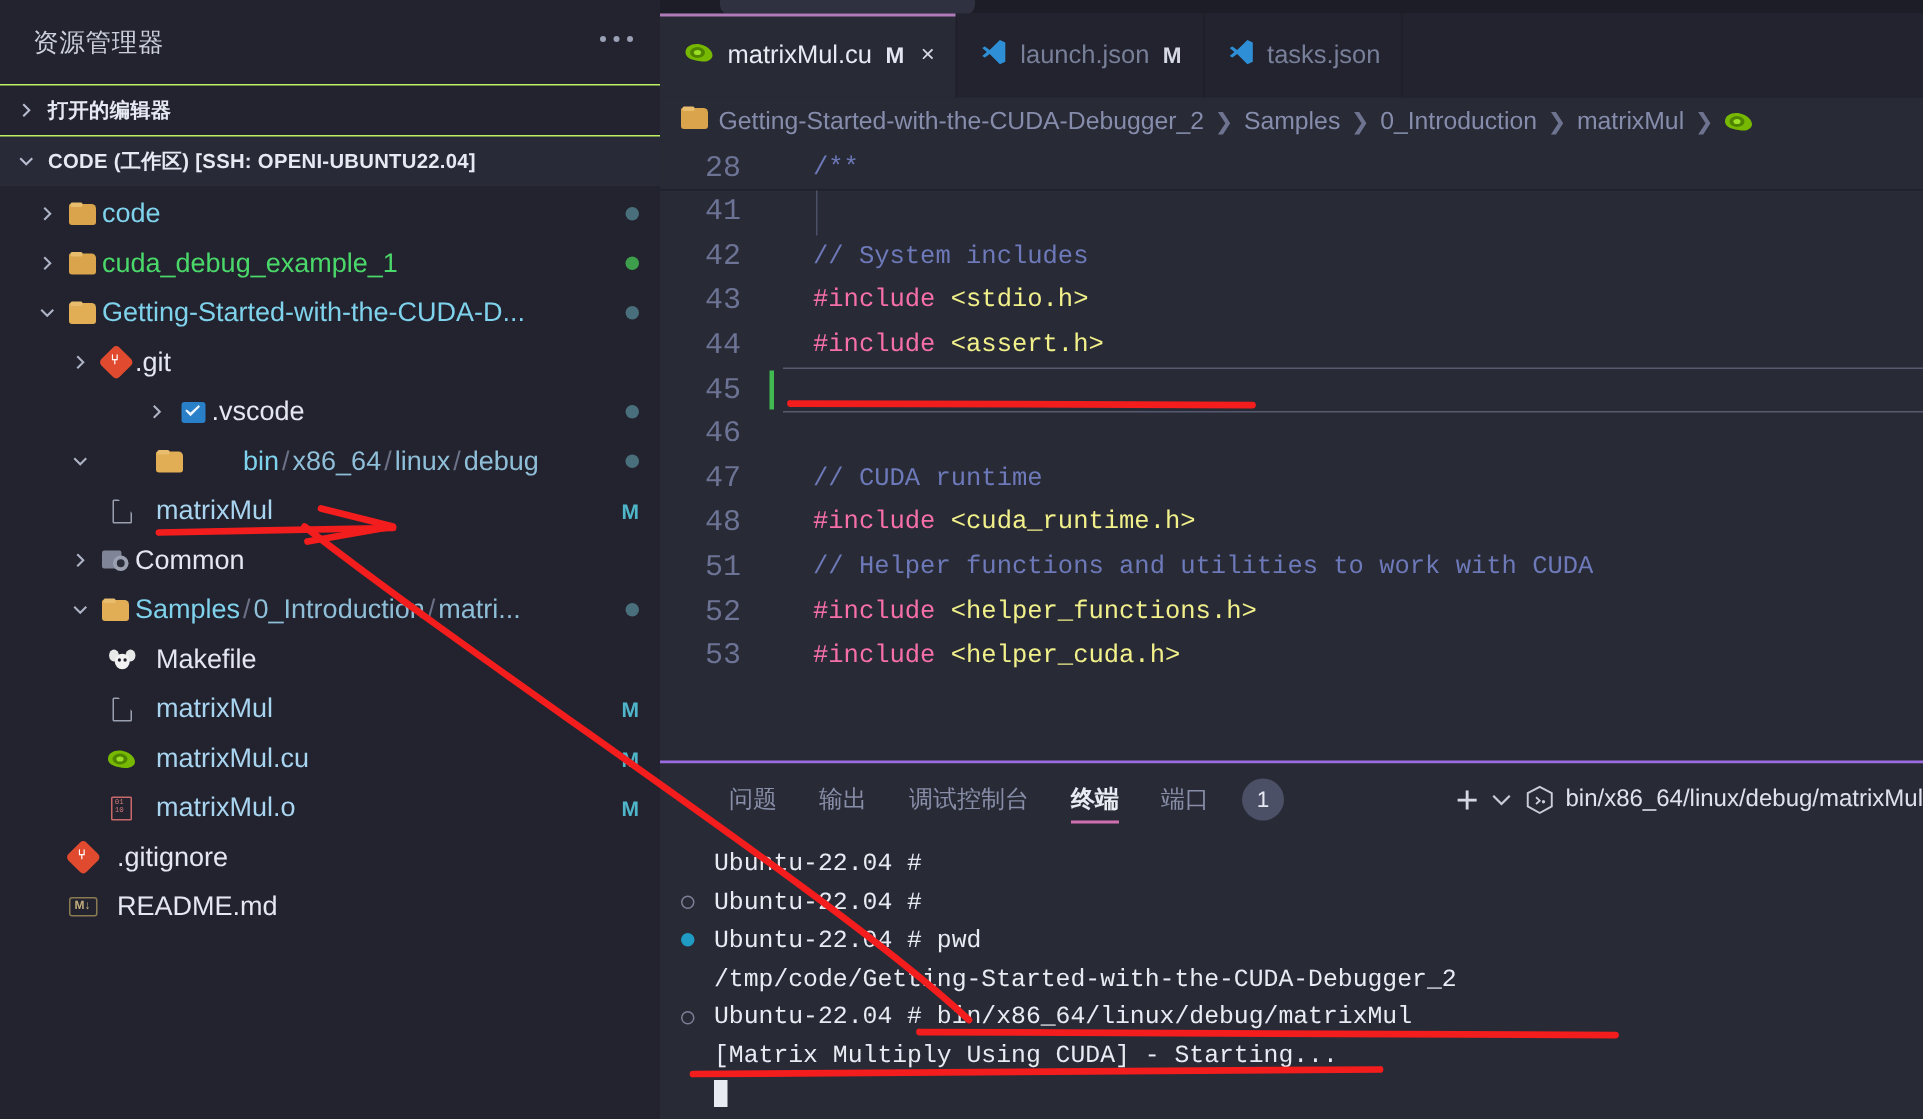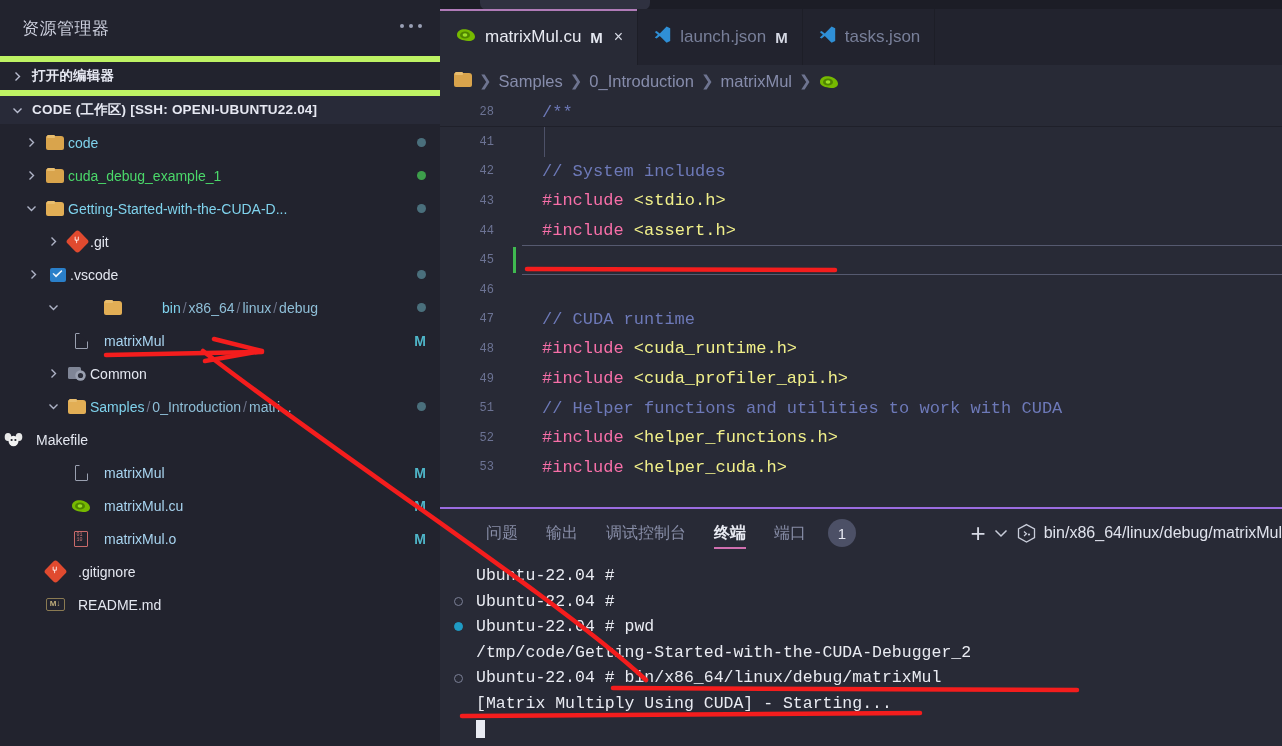--- a/index.html
+++ b/index.html
@@ -26,34 +26,34 @@
     font-size:17px; color:#cccfdd; letter-spacing:.5px;
   }
   .sb-dots { display:flex; gap:5px; align-items:center; padding-bottom:4px;}
   .sb-dots i { width:4px; height:4px; border-radius:50%; background:#9aa0b5; display:block;}
 
   .sec-head {
     height:34px; display:flex; align-items:center; gap:6px;
     padding-left:8px;
     font-size:13.5px; font-weight:bold; color:#e6e8f2;
     letter-spacing:.2px;
-    border-top:6px solid #bef264;
+    border-top:1px solid #bef264;
   }
   .sec-head.ws { background:#282a38; }
   .chev { width:18px; text-align:center; font-size:13px; color:#b9bdd0; display:inline-block;}
   .chev svg { display:block; margin:0 auto;}
 
   .tree { padding-top:2px; }
   .row {
     height:33px; display:flex; align-items:center;
     padding-right:14px; position:relative; white-space:nowrap;
   }
   .row .twisty { width:22px; flex:0 0 22px; display:flex; align-items:center; justify-content:center;}
   .row .ico { width:26px; flex:0 0 26px; display:flex; align-items:center; justify-content:center; }
-  .row .label { font-size:14px; color:#a8d4f0; overflow:hidden; text-overflow:ellipsis; }
+  .row .label { font-size:18px; color:#a8d4f0; overflow:hidden; text-overflow:ellipsis; }
   .row .label.folder { color:#7fd2ec; }
   .row .badge { margin-left:auto; font-size:14px; font-weight:bold; color:#4fb6c9; }
   .dot { margin-left:auto; width:9px; height:9px; border-radius:50%; background:#4a6f7c; }
   .dot.green { background:#3d9e4b; }
   .seg-sep { color:#6b7187; padding:0 2px; }
   .seg-dim { color:#8fbfd8; }
 
   
   .folder-ico { width:18px; height:15px; position:relative; }
   .folder-ico:before {
@@ -115,21 +115,21 @@
   .bc-txt { color:#868cab; }
 
   .code {
     position:absolute; left:0; top:97px; width:842px; height:411px;
     background:#282a36; overflow:hidden;
     font-family:"Liberation Mono", monospace; font-size:17px;
   }
   .cline { height:29.6px; display:flex; align-items:center; position:relative; white-space:pre; }
   .cline .ln {
     width:68px; flex:0 0 68px; text-align:right; padding-right:14px;
-    color:#6c7394; font-size:12px;
+    color:#6c7394; font-size:20px;
   }
   .cline .src { padding-left:34px; }
   .cline.cur { }
   .cline.cur .boxtop, .cline.cur .boxbot {
     position:absolute; left:82px; right:0; height:1px; background:#565a70;
   }
   .cline.cur .boxtop { top:0; } .cline.cur .boxbot { bottom:0; }
   .cline.cur .gutterbar { position:absolute; left:73px; top:2px; width:3px; bottom:2px; background:#3fb950; }
   .cmt { color:#6d79b8; }
   .pp  { color:#f76fa8; }
@@ -255,21 +255,21 @@
             </svg>
           </span>
         <span class="ico">
           <span class="git-ico">
               <span>⑂</span>
             </span>
         </span>
         <span class="label" style="color:#e4e7f0;">.git</span>
       </div>
 
-      <div class="row" style="padding-left:22px;">
+      <div class="row" style="padding-left:52px;margin-left:41px;">
         <span class="twisty">
             <svg width="11" height="11" viewBox="0 0 11 11">
               <path d="M3.5 1.5 L7.5 5.5 L3.5 9.5" fill="none" stroke="#aeb3c6" stroke-width="1.4"></path>
             </svg>
           </span>
         <span class="ico">
           <span class="vs-ico">
               <svg width="18" height="18" viewBox="0 0 18 18">
                 <rect x="1" y="2" width="16" height="14" rx="2" fill="#2a7fc9"></rect>
                 <path d="M12.5 4 L7 9 L4.5 7 L3.5 7.8 L7 11.5 L13.3 5.2 Z" fill="#fff" opacity=".92"></path>
@@ -327,21 +327,21 @@
           </span>
         <span class="ico">
             <span class="folder-ico open"></span>
           </span>
         <span class="label folder">
           <span>Samples</span><span class="seg-sep">/</span><span class="seg-dim">0_Introduction</span><span class="seg-sep">/</span><span class="seg-dim">matri...</span>
         </span>
         <span class="dot"></span>
       </div>
 
-      <div class="row" style="">
+      <div class="row" style="padding-left:68px;">
         <span class="ico">
           <svg width="19" height="16" viewBox="0 0 19 16">
               <ellipse cx="4" cy="5" rx="3.3" ry="4" fill="#e8e8e8"></ellipse>
               <ellipse cx="15" cy="5" rx="3.3" ry="4" fill="#e8e8e8"></ellipse>
               <ellipse cx="9.5" cy="9" rx="5" ry="5.2" fill="#f2f2f2"></ellipse>
               <circle cx="7.6" cy="8" r="1.1" fill="#1f2029"></circle>
               <circle cx="11.4" cy="8" r="1.1" fill="#1f2029"></circle>
             </svg>
         </span>
         <span class="label" style="color:#e4e7f0; margin-left:10px;">Makefile</span>
@@ -428,20 +428,21 @@
               <path d="M12.6 0.6 L5.8 7.4 L2.6 5 L0.8 6 L3.9 8.7 L0.8 11.4 L2.6 12.4 L5.8 10 L12.6 16.8 L16.2 15.1 V2.3 Z" fill="#2f8fd6"></path>
             </svg>
         </span>
         <span class="tname">tasks.json</span>
       </div>
       <div class="tab-filler"></div>
     </div>
 
     <div class="breadcrumb">
       <span><span class="folder-ico" style="display:inline-block;"></span></span>
+      <span class="bc-txt">Getting-Started-with-the-CUDA-Debugger_2</span>
       <span class="sep">❯</span>
       <span class="bc-txt">Samples</span>
       <span class="sep">❯</span>
       <span class="bc-txt">0_Introduction</span>
       <span class="sep">❯</span>
       <span class="bc-txt">matrixMul</span>
       <span class="sep">❯</span>
       <span>
         <svg width="20" height="14" viewBox="0 0 20 14" style="vertical-align:middle">
             <path d="M1 7 C1 2.5 6 0.6 11 1.6 C16 2.6 19 6 19 8.8 C19 11.4 16 13.4 12 13 C6.5 12.4 1 11 1 7 Z" fill="#76b900"></path>
@@ -492,24 +493,20 @@
       <div class="cline">
         <span class="ln">47</span>
         <span class="src cmt">// CUDA runtime</span>
       </div>
 
       <div class="cline">
         <span class="ln">48</span>
         <span class="src"><span class="pp">#include</span><span class="str"> &lt;cuda_runtime.h&gt;</span></span>
       </div>
 
-      <div class="cline">
-        <span class="ln">49</span>
-        <span class="src"><span class="pp">#include</span><span class="str"> &lt;cuda_profiler_api.h&gt;</span></span>
-      </div>
 
 
       <div class="cline">
         <span class="ln">51</span>
         <span class="src cmt">// Helper functions and utilities to work with CUDA</span>
       </div>
 
       <div class="cline">
         <span class="ln">52</span>
         <span class="src"><span class="pp">#include</span><span class="str"> &lt;helper_functions.h&gt;</span></span>

